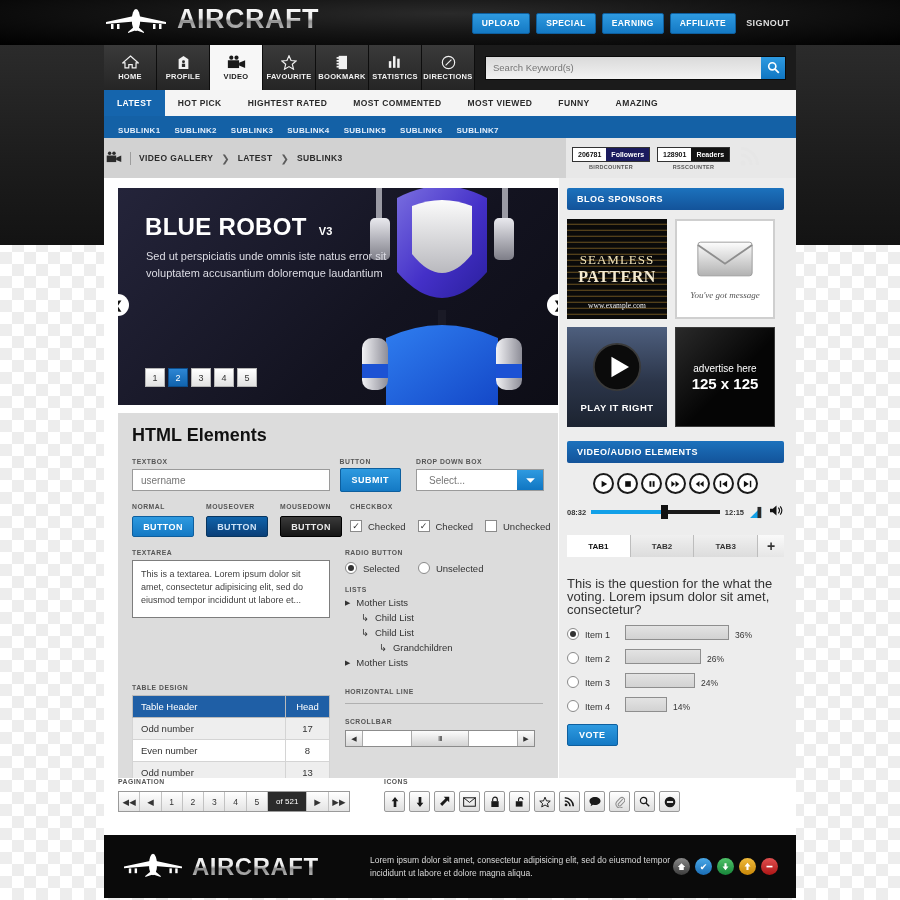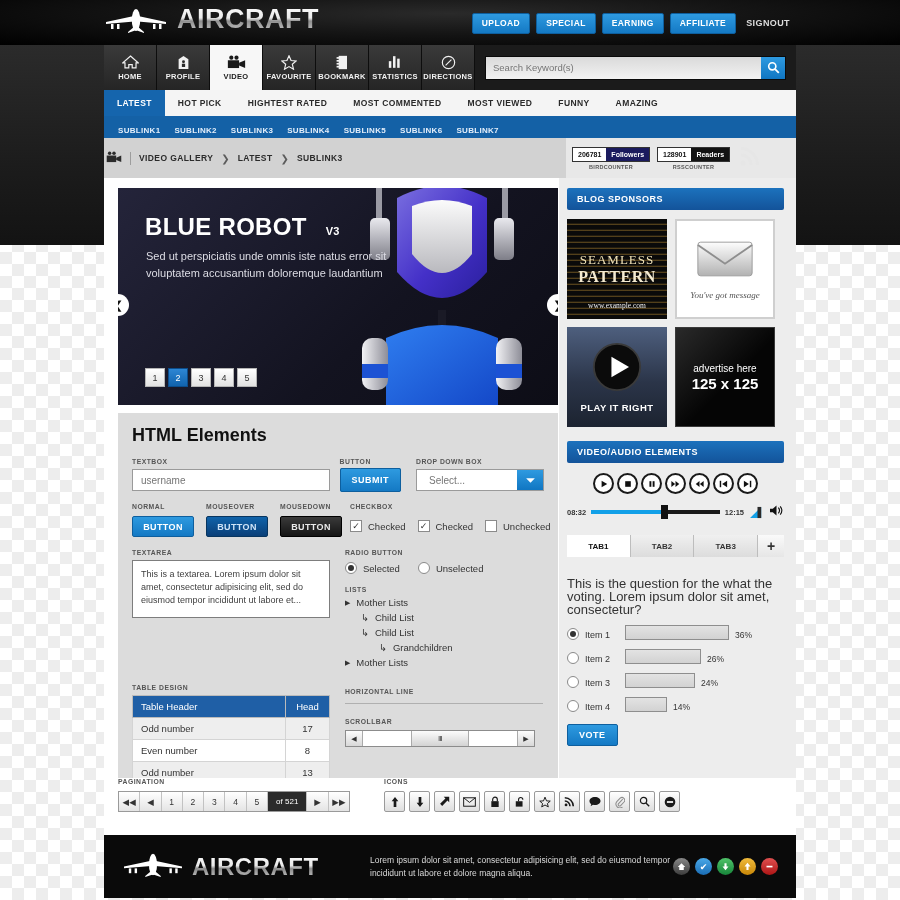--- a/index.html
+++ b/index.html
@@ -94,21 +94,21 @@
   .counter-cap { font-size: 5.5px; color: #555; letter-spacing: .3px; margin-top: 2px; font-weight: bold; }
 
   
   #content { position: absolute; left: 104px; top: 178px; width: 692px; height: 657px; background: #fff; display: flex; }
   #leftcol { width: 455px; padding: 10px 0 0 14px; }
   #rightcol { width: 237px; background: #ededed; padding: 10px 12px 0 8px; }
 
   
   .hero { position: relative; width: 440px; height: 217px; background: linear-gradient(135deg, #24243a 0%, #131320 60%, #0d0d16 100%); overflow: hidden; }
   .hero-title { position: absolute; left: 27px; top: 25px; color: #fff; font-size: 24px; font-weight: bold; letter-spacing: .3px; }
-  .hero-title sup { font-size: 11px; vertical-align: baseline; position: relative; top: 0px; margin-left: 19px; }
+  .hero-title sup { font-size: 11px; vertical-align: baseline; position: relative; top: 0px; margin-left: 12px; }
   .hero-sub { position: absolute; left: 28px; top: 60px; width: 250px; color: #dcdce4; font-size: 11px; line-height: 17px; }
   .hero-arrow {
     position: absolute; top: 106px; width: 22px; height: 22px; border-radius: 50%;
     background: #fff; color: #111; display: flex; align-items: center; justify-content: center;
     font-size: 11px; font-weight: bold;
   }
   .hero-arrow.left { left: -11px; }
   .hero-arrow.right { right: -11px; }
   .hero-pager { position: absolute; left: 27px; bottom: 18px; display: flex; gap: 3px; }
   .pg { width: 20px; height: 19px; background: linear-gradient(to bottom,#ffffff,#e2e2e2); border: 1px solid #b5b5b5; color: #333;

